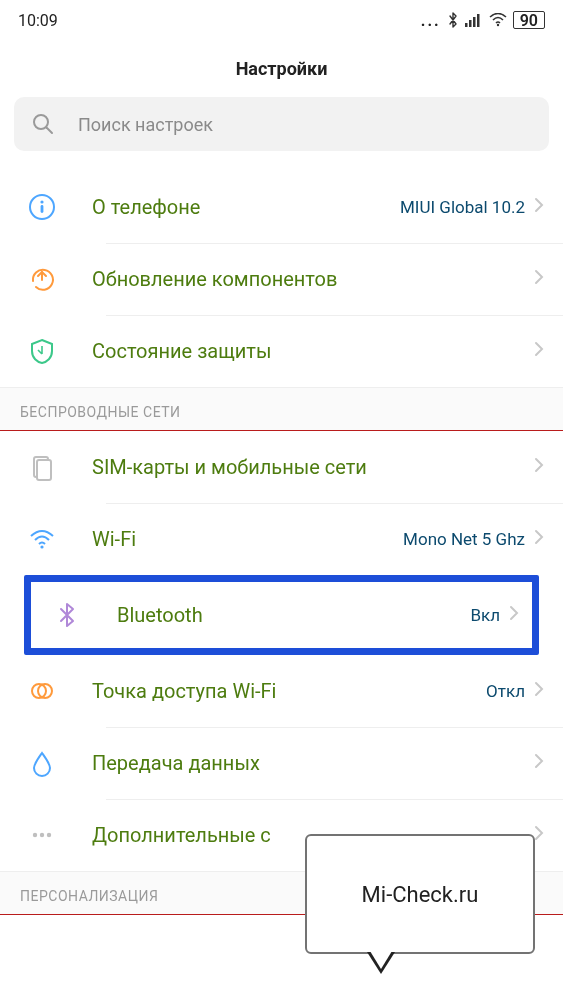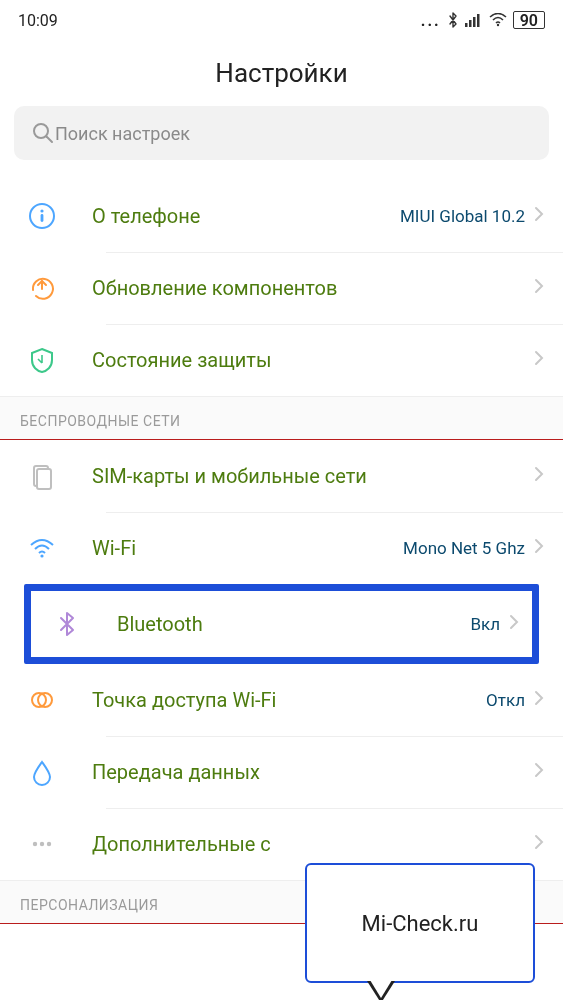--- a/index.html
+++ b/index.html
@@ -3,35 +3,35 @@
 <meta charset="utf-8">
 <style>
   * { box-sizing: border-box; margin: 0; padding: 0; }
   html, body { width: 563px; height: 1000px; font-family: -apple-system, BlinkMacSystemFont, "Segoe UI", Roboto, Arial, sans-serif; background: #fff; color: #222; overflow: hidden; position: relative; }
   .status-bar { display: flex; justify-content: space-between; align-items: center; padding: 6px 18px 0 18px; height: 34px; font-size: 16px; }
   .status-left { font-weight: 400; }
   .status-right { display: flex; align-items: center; gap: 6px; }
   .status-right svg { display: block; }
   .battery-box { display: inline-flex; align-items: center; border: 1.5px solid #333; border-radius: 2px; padding: 0 6px; height: 18px; font-size: 16px; font-weight: 600; }
   .header { text-align: center; padding: 24px 0 18px 0; }
-  .header-title { font-size: 26px; font-weight: 400; }
-  .search-bar { margin: 0 14px 20px 14px; background: #f2f2f2; border-radius: 10px; height: 54px; display: flex; align-items: center; padding: 0 18px; gap: 1px; }
+  .header-title { font-size: 18px; font-weight: 700; }
+  .search-bar { margin: 0 14px 20px 14px; background: #f2f2f2; border-radius: 10px; height: 54px; display: flex; align-items: center; padding: 0 18px; gap: 24px; }
   .search-bar .placeholder { color: #8a8a8a; font-size: 18px; }
   .list { }
   .section-header { color: #9a9a9a; font-size: 14px; letter-spacing: 0.5px; padding: 16px 20px 10px 20px; background: #fafafa; border-top: 1px solid #eee; border-bottom: 1px solid #b91c1c; }
   .row { display: flex; align-items: center; padding: 0 18px 0 20px; height: 72px; background: #fff; position: relative; }
   .row + .row::before { content: ""; position: absolute; left: 106px; right: 0; top: 0; height: 1px; background: #eee; }
   .row .icon { width: 44px; display: flex; justify-content: center; align-items: center; flex-shrink: 0; }
   .row .label { flex: 1; font-size: 20px; color: #4d7c0f; padding-left: 28px; white-space: nowrap; overflow: hidden; text-overflow: ellipsis; }
   .row .value { color: #0c4a6e; font-size: 17px; margin-right: 8px; }
   .row .chevron { flex-shrink: 0; }
   .highlight-wrap { border: 7px solid #1d4ed8; margin: 0 24px; border-radius: 2px; }
   .highlight-wrap .row { height: 66px; padding-left: 14px; padding-right: 12px; }
   .highlight-wrap .row::before { display: none; }
-  .callout { position: absolute; right: 28px; bottom: 17px; width: 230px; height: 120px; background: #fff; border: 2px solid #1d4ed8; border-radius: 6px; display: flex; align-items: center; justify-content: center; font-size: 22px; }
+  .callout { position: absolute; right: 28px; bottom: 46px; width: 230px; height: 120px; background: #fff; border: 2px solid #737373; border-radius: 6px; display: flex; align-items: center; justify-content: center; font-size: 22px; }
   .callout-tail { position: absolute; bottom: -22px; left: 60px; width: 0; height: 0; border-left: 14px solid transparent; border-right: 14px solid transparent; border-top: 22px solid #222; }
   .callout-tail::after { content: ""; position: absolute; top: -23px; left: -11px; width: 0; height: 0; border-left: 11px solid transparent; border-right: 11px solid transparent; border-top: 18px solid #fff; }
 </style>
 </head>
 <body>
 
 <div class="status-bar">
   <div class="status-left">10:09</div>
   <div class="status-right">
     <span style="letter-spacing:2px;font-weight:700;">...</span>

